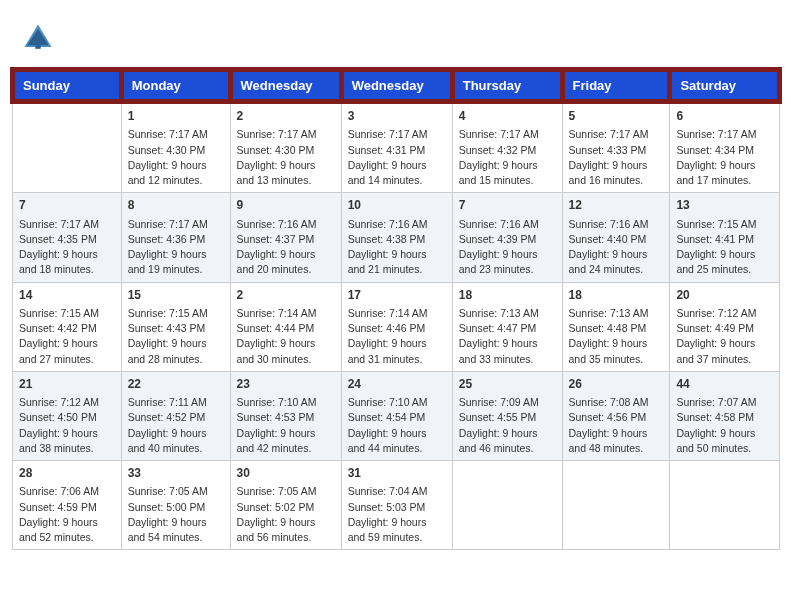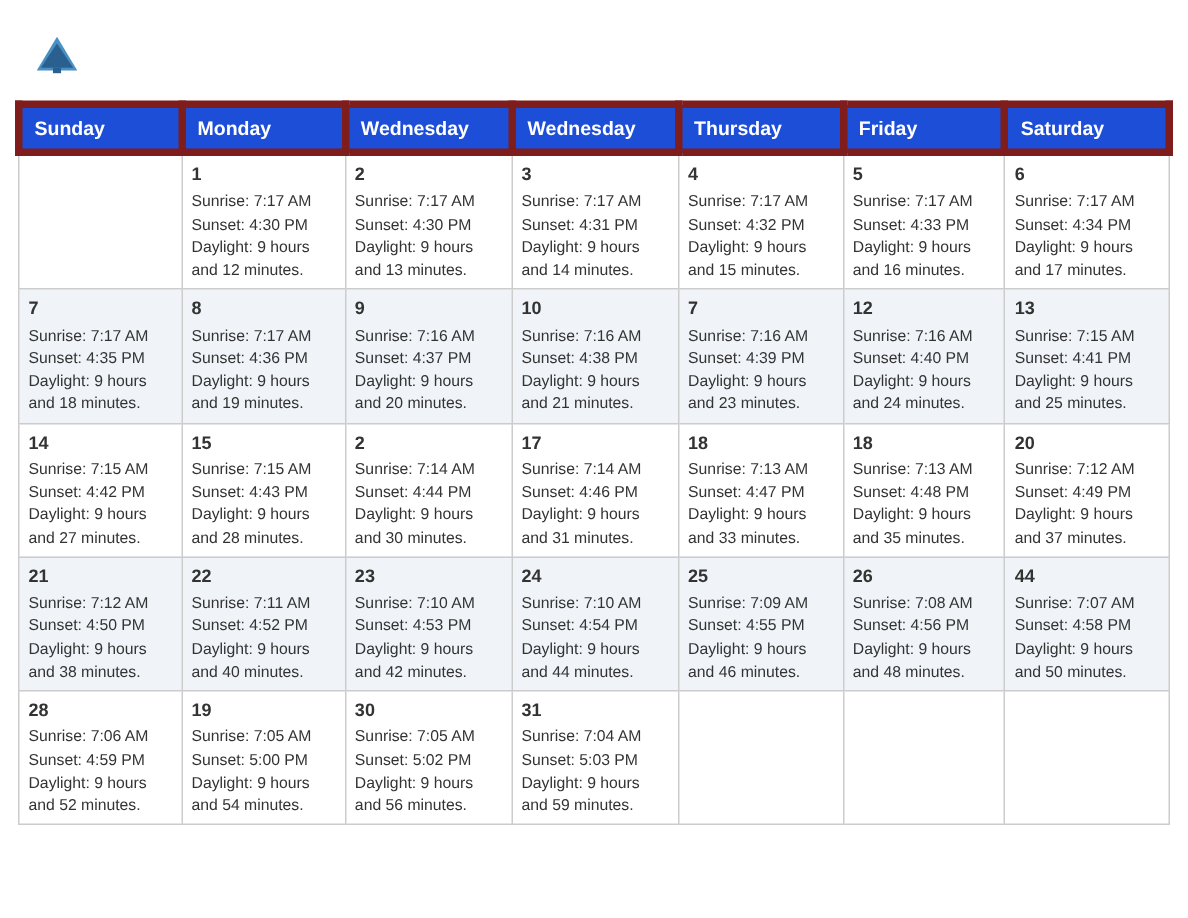--- a/index.html
+++ b/index.html
@@ -153,21 +153,21 @@
         <td><span class="day-num">21</span>Sunrise: 7:12 AM<br>Sunset: 4:50 PM<br>Daylight: 9 hours and 38 minutes.</td>
         <td><span class="day-num">22</span>Sunrise: 7:11 AM<br>Sunset: 4:52 PM<br>Daylight: 9 hours and 40 minutes.</td>
         <td><span class="day-num">23</span>Sunrise: 7:10 AM<br>Sunset: 4:53 PM<br>Daylight: 9 hours and 42 minutes.</td>
         <td><span class="day-num">24</span>Sunrise: 7:10 AM<br>Sunset: 4:54 PM<br>Daylight: 9 hours and 44 minutes.</td>
         <td><span class="day-num">25</span>Sunrise: 7:09 AM<br>Sunset: 4:55 PM<br>Daylight: 9 hours and 46 minutes.</td>
         <td><span class="day-num">26</span>Sunrise: 7:08 AM<br>Sunset: 4:56 PM<br>Daylight: 9 hours and 48 minutes.</td>
         <td><span class="day-num">44</span>Sunrise: 7:07 AM<br>Sunset: 4:58 PM<br>Daylight: 9 hours and 50 minutes.</td>
       </tr>
       <tr class="normal-row">
         <td><span class="day-num">28</span>Sunrise: 7:06 AM<br>Sunset: 4:59 PM<br>Daylight: 9 hours and 52 minutes.</td>
-        <td><span class="day-num">19</span>Sunrise: 7:05 AM<br>Sunset: 5:00 PM<br>Daylight: 9 hours and 54 minutes.</td>
+        <td><span class="day-num">33</span>Sunrise: 7:05 AM<br>Sunset: 5:00 PM<br>Daylight: 9 hours and 54 minutes.</td>
         <td><span class="day-num">30</span>Sunrise: 7:05 AM<br>Sunset: 5:02 PM<br>Daylight: 9 hours and 56 minutes.</td>
         <td><span class="day-num">31</span>Sunrise: 7:04 AM<br>Sunset: 5:03 PM<br>Daylight: 9 hours and 59 minutes.</td>
         <td class="empty"></td>
         <td class="empty"></td>
         <td class="empty"></td>
       </tr>
     </tbody>
 </table>
 
 </body></html>

